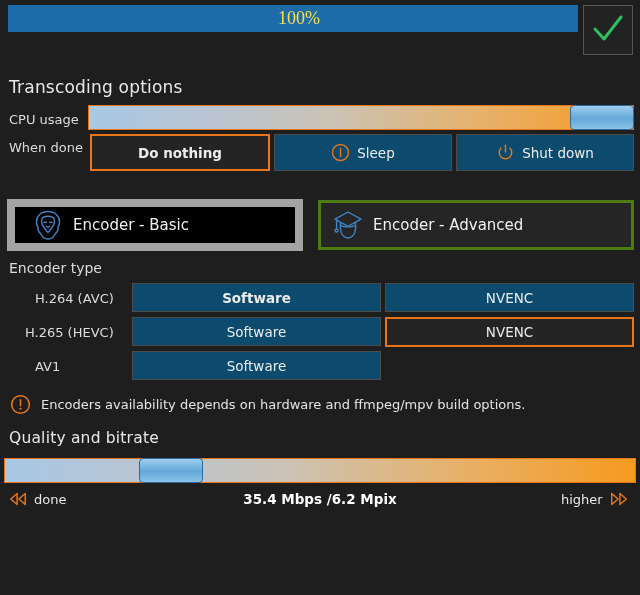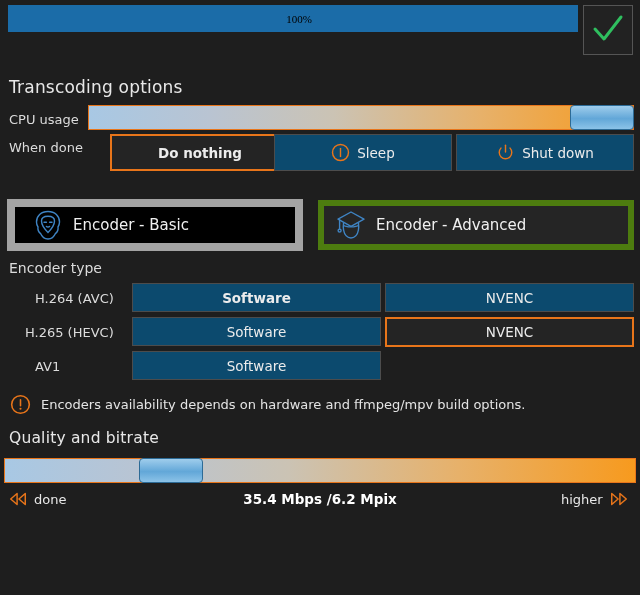--- a/index.html
+++ b/index.html
@@ -40,22 +40,22 @@
     left: 0; top: 0; bottom: 0;
     width: 100%;
     background: #1b6ca8;
   }
   .progress-label {
     position: absolute;
     left: 0; right: 0; top: 0; bottom: 0;
     display: flex;
     align-items: center;
     justify-content: center;
-    font-size: 11px;
-    color: #000000;
+    font-size: 18px;
+    color: #fde047;
     font-family: "Liberation Serif", serif;
     margin-left: 12px;
   }
   .status-line {
     position: absolute;
     left: 9px; top: 36px;
     font-size: 13.5px;
     color: #e3e3e3;
     white-space: nowrap;
     font-family: "Liberation Serif", serif;
@@ -127,21 +127,21 @@
     background: #242424;
   }
   .btn.bold { font-weight: bold; }
   .btn-icon { display: flex; align-items: center; }
 
   
   .tab {
     position: absolute;
     box-sizing: border-box;
     background: #252525;
-    border: 6px solid #4d7c0f;
+    border: 3px solid #4d7c0f;
     display: flex;
     align-items: center;
     padding-left: 10px;
     gap: 8px;
     font-size: 15px;
     color: #f0f0f0;
   }
   .tab.active {
     border: 8px solid #a3a3a3;
     background: #000000;
@@ -197,21 +197,21 @@
 
   <div class="section-title" style="left:9px; top:77px;">Transcoding options</div>
 
   <div class="small-label" style="left:9px; top:112px;">CPU usage</div>
   <div class="slider" style="left:88px; top:105px; width:546px; height:25px;">
     <div class="slider-thumb" style="left:481px; width:64px; height:25px;"></div>
   </div>
 
   <div class="small-label" style="left:9px; top:140px;">When done</div>
 
-  <div class="btn selected bold" style="left:90px; top:134px; width:180px; height:37px;margin-left:20px;">
+  <div class="btn selected bold" style="left:90px; top:134px; width:180px; height:37px;">
     <span>Do nothing</span>
   </div>
 
   <div class="btn" style="left:274px; top:134px; width:178px; height:37px;">
     <span class="btn-icon">
       <svg width="19" height="19" viewBox="0 0 20 20">
         <circle cx="10" cy="10" r="8.4" fill="none" stroke="#e8751a" stroke-width="1.5"></circle>
         <line x1="10" y1="5.2" x2="10" y2="14.8" stroke="#e8751a" stroke-width="1.5"></line>
       </svg>
     </span>

